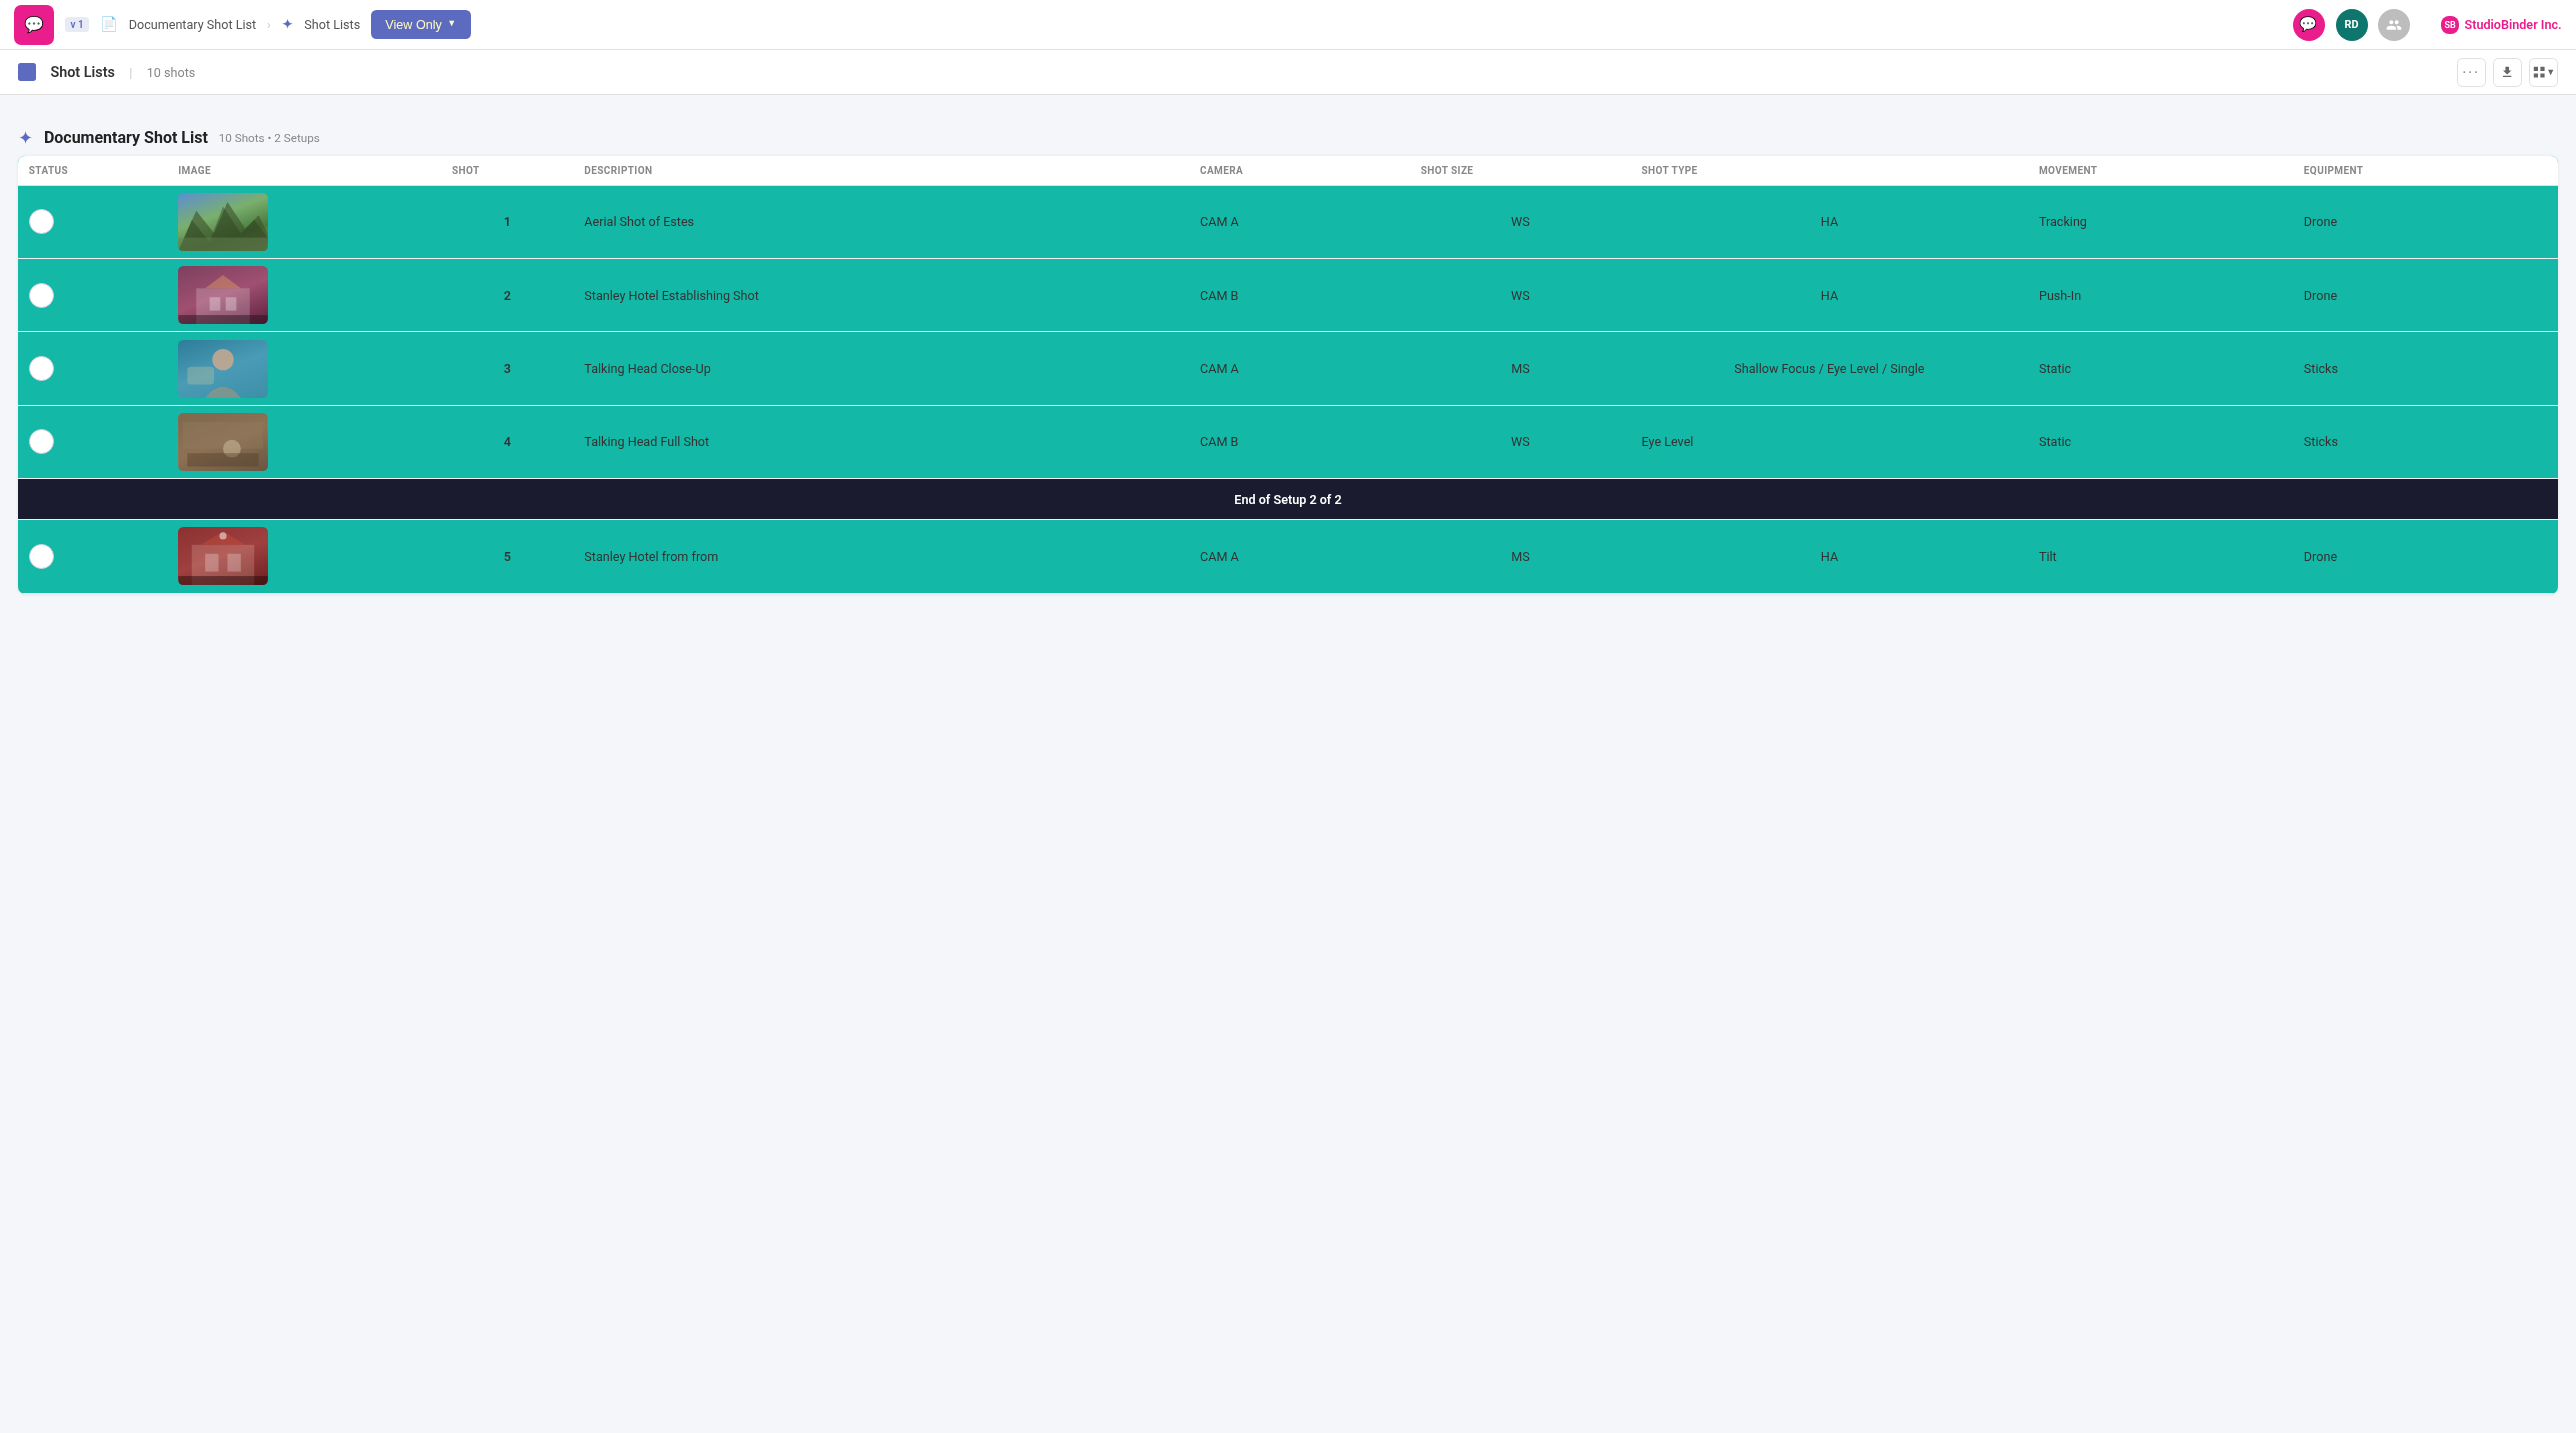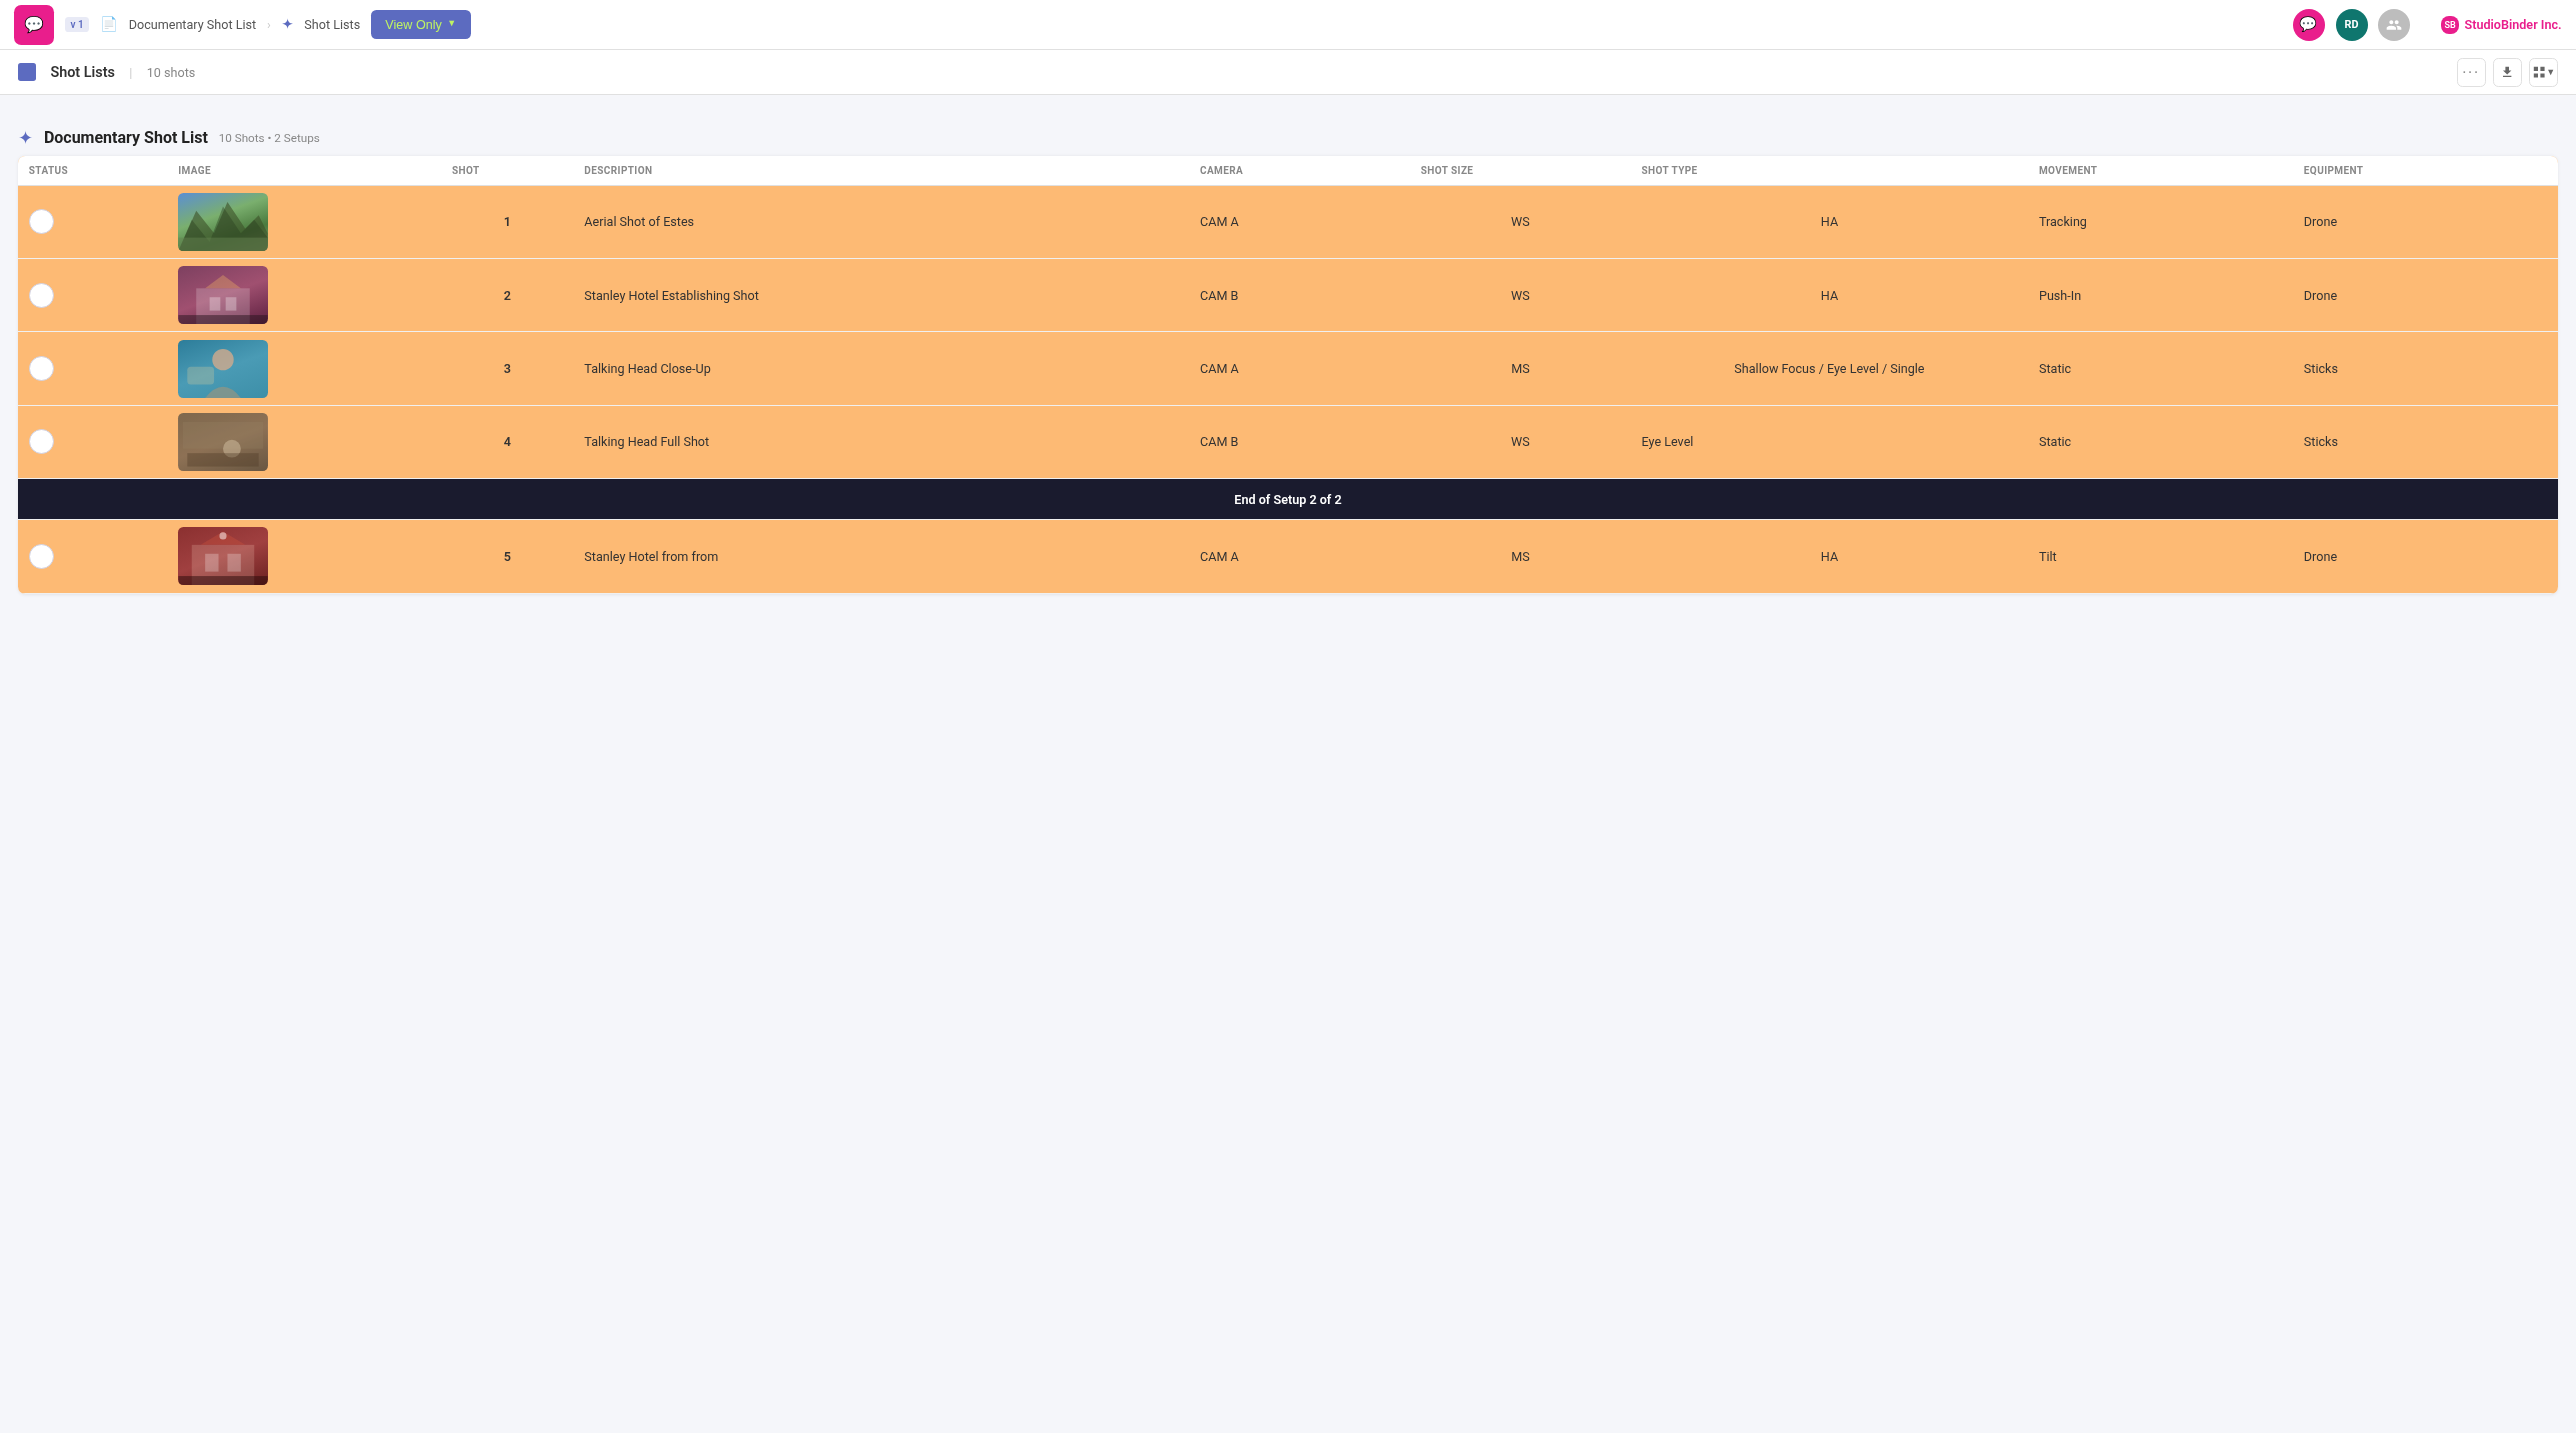--- a/index.html
+++ b/index.html
@@ -16,21 +16,21 @@
     }
     .nav-version-badge {
       background: #e8eaf6; color: #5c6bc0; font-size: 10px; font-weight: 600;
       padding: 1.8px 5.4px; border-radius: 3.6px;
     }
     .nav-item {
       display: flex; align-items: center; gap: 5.4px; color: #555; font-size: 12.6px; cursor: pointer;
     }
     .nav-separator { color: #ccc; }
     .btn-view-only {
-      background: #5c6bc0; color: #bef264; border: none; border-radius: 5.4px;
+      background: #5c6bc0; color: #fef9c3; border: none; border-radius: 5.4px;
       padding: 7.2px 14.4px; font-size: 12.6px; cursor: pointer; display: flex; align-items: flex-start; gap: 5.4px;
       font-weight: 500;
     }
     .btn-view-only .chevron { font-size: 9px; }
     .nav-right {
       margin-left: auto; display: flex; align-items: center; gap: 10.8px;
     }
     .avatar-circle {
       width: 32px; height: 32px; border-radius: 50%; display: flex; align-items: center; justify-content: center;
       font-size: 10.8px; font-weight: 700; color: white; cursor: pointer;
@@ -62,21 +62,21 @@
     .main-content { padding: 18px 18px 0 18px; }
 
     
     .doc-header {
       display: flex; align-items: center; gap: 10.8px; padding: 14.4px 0 7.2px 0;
     }
     .doc-title { font-size: 16px; font-weight: 700; color: #222; }
     .doc-meta { font-size: 11.7px; color: #888; font-weight: 400; }
 
     
-    .shot-table { width: 100%; border-collapse: collapse; background: #fdba74; }
+    .shot-table { width: 100%; border-collapse: collapse; background: #14b8a6; }
     .shot-table thead tr th {
       padding: 9px 10.8px; text-align: left; font-size: 10px; font-weight: 700;
       color: #888; text-transform: uppercase; letter-spacing: 0.4px;
       border-bottom: 1.8px solid #e0e0e0; background: #fff;
     }
     .shot-table tbody tr td {
       padding: 7.2px 10.8px; border-bottom: 0.9px solid #f0f0f0; vertical-align: middle;
       font-size: 12.6px; color: #333;
     }
 

